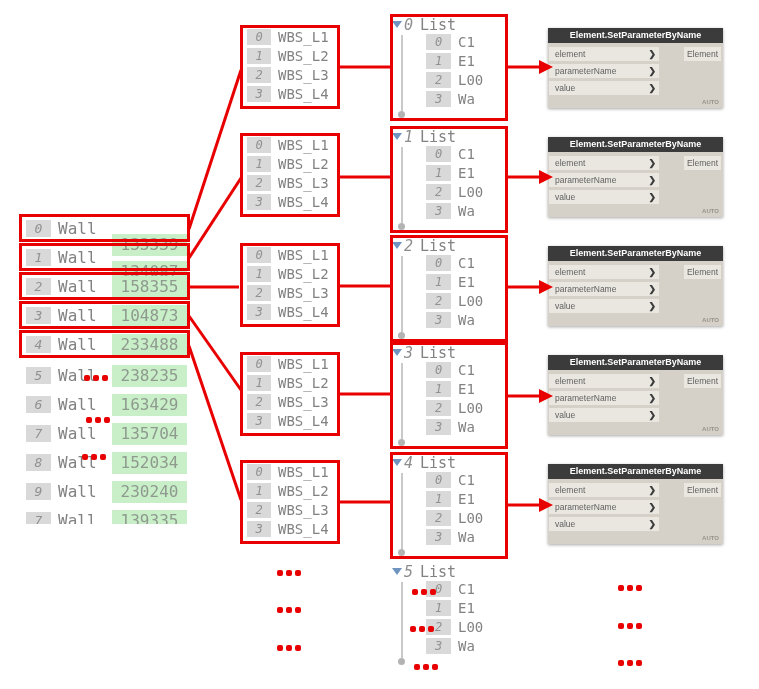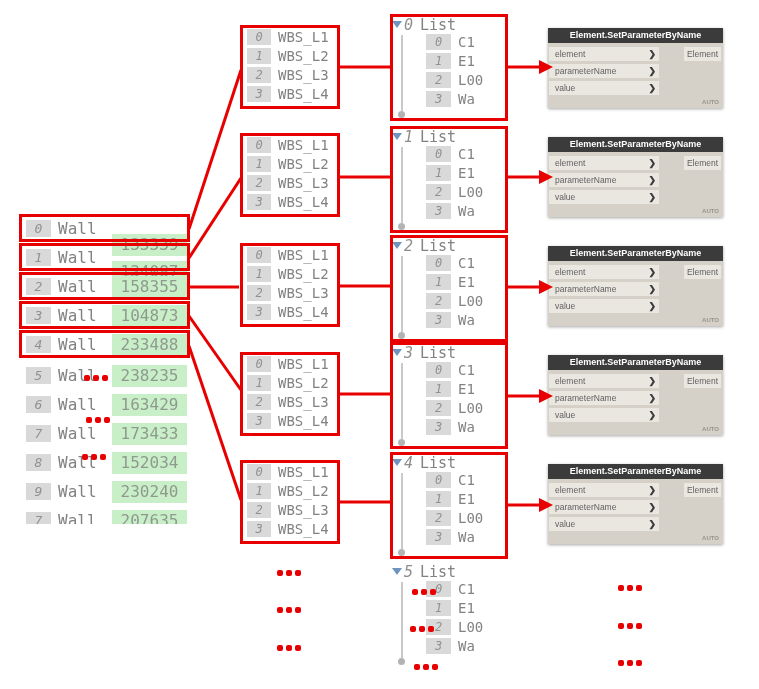--- a/index.html
+++ b/index.html
@@ -99,37 +99,37 @@
         <div class="green-val" style="left: 112px; top: 0px; width: 75px; height: 22px;">238235</div>
       </div>
       <div class="wall-row" style="left: 0px; top: 394px; width: 200px;">
         <div class="idx-badge" style="left: 26px; top: 2px; width: 25px; height: 17px;">6</div>
         <div class="gray-text" style="left: 58px; top: 1px; font-size: 16px; line-height: 20px;">Wall</div>
         <div class="green-val" style="left: 112px; top: 0px; width: 75px; height: 22px;">163429</div>
       </div>
       <div class="wall-row" style="left: 0px; top: 423px; width: 200px;">
         <div class="idx-badge" style="left: 26px; top: 2px; width: 25px; height: 17px;">7</div>
         <div class="gray-text" style="left: 58px; top: 1px; font-size: 16px; line-height: 20px;">Wall</div>
-        <div class="green-val" style="left: 112px; top: 0px; width: 75px; height: 22px;">173433</div>
+        <div class="green-val" style="left: 112px; top: 0px; width: 75px; height: 22px;">135704</div>
       </div>
       <div class="wall-row" style="left: 0px; top: 452px; width: 200px;">
         <div class="idx-badge" style="left: 26px; top: 2px; width: 25px; height: 17px;">8</div>
         <div class="gray-text" style="left: 58px; top: 1px; font-size: 16px; line-height: 20px;">Wall</div>
         <div class="green-val" style="left: 112px; top: 0px; width: 75px; height: 22px;">152034</div>
       </div>
       <div class="wall-row" style="left: 0px; top: 481px; width: 200px;">
         <div class="idx-badge" style="left: 26px; top: 2px; width: 25px; height: 17px;">9</div>
         <div class="gray-text" style="left: 58px; top: 1px; font-size: 16px; line-height: 20px;">Wall</div>
         <div class="green-val" style="left: 112px; top: 0px; width: 75px; height: 22px;">230240</div>
       </div>
       <div class="clip-wrap" style="left: 0px; top: 510px; width: 200px; height: 14px;">
         <div class="wall-row" style="left: 0px; top: 0px; width: 200px;">
           <div class="idx-badge" style="left: 26px; top: 2px; width: 25px; height: 17px;">7</div>
           <div class="gray-text" style="left: 58px; top: 1px; font-size: 16px; line-height: 20px;">Wall</div>
-          <div class="green-val" style="left: 112px; top: 0px; width: 75px; height: 22px;">207635</div>
+          <div class="green-val" style="left: 112px; top: 0px; width: 75px; height: 22px;">139335</div>
         </div>
       </div>
       <div class="red-box" style="left: 240px; top: 25px; width: 100px; height: 84px;"></div>
       <div class="idx-badge" style="left: 247px; top: 29px; width: 24px; height: 16px; font-size: 12px; line-height: 16px; z-index: 2;">0</div>
       <div class="gray-text" style="left: 278px; top: 29px; font-size: 14px; line-height: 16px; z-index: 2;">WBS_L1</div>
       <div class="idx-badge" style="left: 247px; top: 48px; width: 24px; height: 16px; font-size: 12px; line-height: 16px; z-index: 2;">1</div>
       <div class="gray-text" style="left: 278px; top: 48px; font-size: 14px; line-height: 16px; z-index: 2;">WBS_L2</div>
       <div class="idx-badge" style="left: 247px; top: 67px; width: 24px; height: 16px; font-size: 12px; line-height: 16px; z-index: 2;">2</div>
       <div class="gray-text" style="left: 278px; top: 67px; font-size: 14px; line-height: 16px; z-index: 2;">WBS_L3</div>
       <div class="idx-badge" style="left: 247px; top: 86px; width: 24px; height: 16px; font-size: 12px; line-height: 16px; z-index: 2;">3</div>

